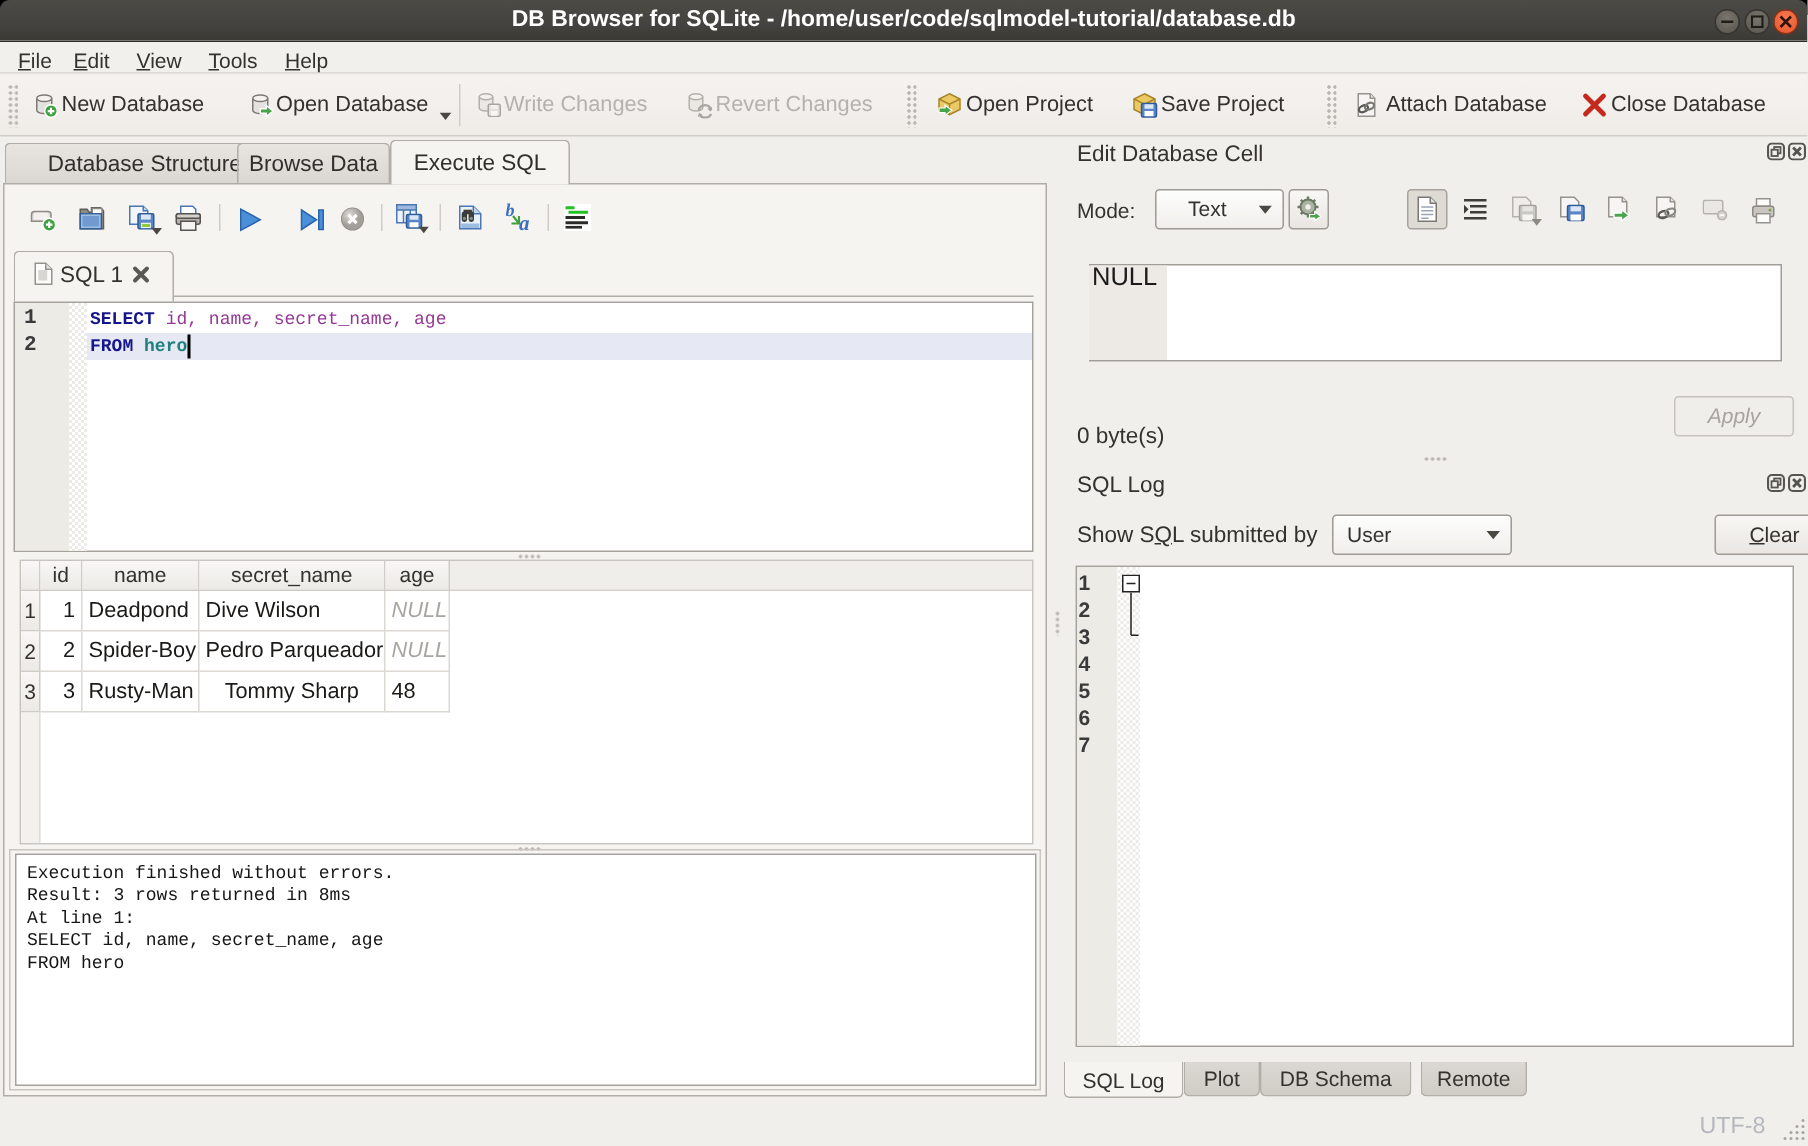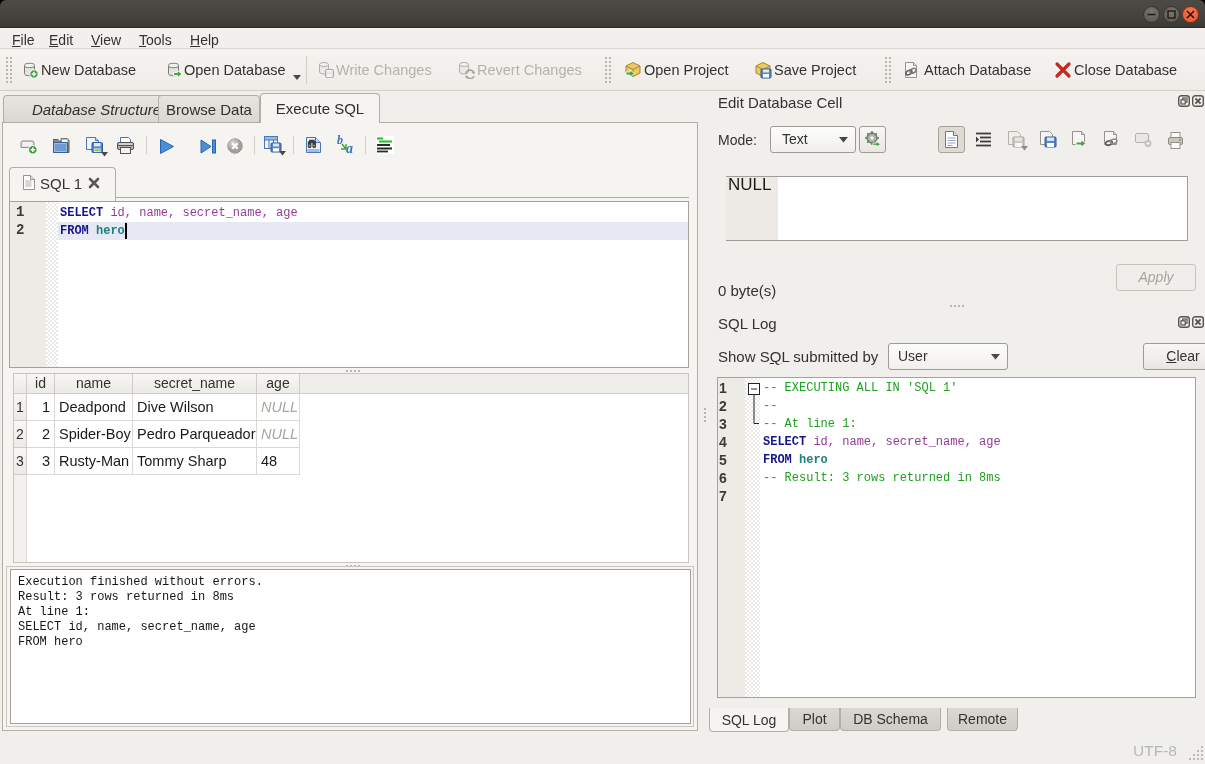--- a/index.html
+++ b/index.html
@@ -47,20 +47,21 @@
 .btab{box-sizing:border-box;border:1px solid #b1ada7;border-top:none;border-radius:0 0 4px 4px;
  background:linear-gradient(#dbd8d3,#d0cdc7);font-size:14px;color:#33322f;text-align:center;}
 .btab.sel{background:#f6f4f1;}
 .num{font-weight:bold;color:#3a3a3a;font-size:14px;}
 </style></head>
 <body>
 <div id="app">
 
 <div class="abs" style="left:0;top:0;width:1205px;height:10px;background:#000000;"></div>
 <div class="abs" id="titlebar"></div>
+<div class="abs" id="title-text">DB Browser for SQLite - /home/user/code/sqlmodel-tutorial/database.db</div>
 <div class="abs winbtn" style="left:1143px;background:radial-gradient(circle at 50% 35%,#7a766e,#57544d);border:1px solid #36342f;">
  <svg width="15" height="15">
         <line x1="3.5" y1="7.5" x2="11.5" y2="7.5" stroke="#1e1d1a" stroke-width="1.6"></line>
       </svg>
     </div>
 <div class="abs winbtn" style="left:1163px;background:radial-gradient(circle at 50% 35%,#7a766e,#57544d);border:1px solid #36342f;">
  <svg width="15" height="15">
         <rect x="4" y="4" width="7" height="7" fill="none" stroke="#1e1d1a" stroke-width="1.4"></rect>
       </svg>
     </div>
@@ -135,21 +136,21 @@
 <div class="abs tbtext dis" style="left:336px;">Write Changes</div>
 <div class="abs tbtext dis" style="left:477px;">Revert Changes</div>
 <div class="abs tbsep" style="left:306px;"></div>
 <div class="abs handle" style="left:604px;top:56px;width:7px;height:29px;"></div>
 <div class="abs tbtext" style="left:644px;">Open Project</div>
 <div class="abs tbtext" style="left:774px;">Save Project</div>
 <div class="abs handle" style="left:884px;top:56px;width:7px;height:29px;"></div>
 <div class="abs tbtext" style="left:924px;">Attach Database</div>
 <div class="abs tbtext" style="left:1074px;">Close Database</div>
 
-<div class="abs tab" style="left:3px;top:95px;width:187px;height:28px;line-height:28px;font-style:italic;">Database Structure</div>
+<div class="abs tab" style="left:3px;top:95px;width:187px;height:28px;line-height:28px;">Database Structure</div>
 <div class="abs tab" style="left:158px;top:95px;width:102px;height:28px;line-height:28px;">Browse Data</div>
 <div class="abs tab sel" style="left:260px;top:93px;width:120px;height:30px;line-height:30px;">Execute SQL</div>
 <div class="abs" id="pane"></div>
 
 <svg class="abs" style="left:20px;top:137px;" width="18" height="18" viewBox="0 0 18 18">
  <path d="M1 10.5 v-4.5 a2 2 0 0 1 2 -2 h9 a2 2 0 0 1 2 2 v4.5 z" fill="#dedcd8" stroke="#8f8c86"></path>
  <path d="M2.5 9.5 v-3.2 a1.4 1.4 0 0 1 1.4 -1.4 h7.2 a1.4 1.4 0 0 1 1.4 1.4 v3.2 z" fill="#f2f1ef" stroke="none"></path>
  <circle cx="12.8" cy="12.8" r="4.3" fill="#3fa13f" stroke="#ffffff"></circle>
  <path d="M12.8 10.6 v4.4 M10.6 12.8 h4.4" stroke="#ffffff" stroke-width="1.5"></path>
     </svg>
@@ -271,21 +272,21 @@
 <div class="abs dcell" style="left:27px;top:394px;width:28px;height:27px;line-height:26px;text-align:right;">1</div>
 <div class="abs dcell" style="left:55px;top:394px;width:78px;height:27px;line-height:26px;">Deadpond</div>
 <div class="abs dcell" style="left:133px;top:394px;width:124px;height:27px;line-height:26px;">Dive Wilson</div>
 <div class="abs dcell" style="left:257px;top:394px;width:43px;height:27px;line-height:26px;font-style:italic;color:#a9a6a1;">NULL</div>
 <div class="abs dcell" style="left:27px;top:421px;width:28px;height:27px;line-height:26px;text-align:right;">2</div>
 <div class="abs dcell" style="left:55px;top:421px;width:78px;height:27px;line-height:26px;">Spider-Boy</div>
 <div class="abs dcell" style="left:133px;top:421px;width:124px;height:27px;line-height:26px;">Pedro Parqueador</div>
 <div class="abs dcell" style="left:257px;top:421px;width:43px;height:27px;line-height:26px;font-style:italic;color:#a9a6a1;">NULL</div>
 <div class="abs dcell" style="left:27px;top:448px;width:28px;height:27px;line-height:26px;text-align:right;">3</div>
 <div class="abs dcell" style="left:55px;top:448px;width:78px;height:27px;line-height:26px;">Rusty-Man</div>
-<div class="abs dcell" style="left:133px;top:448px;width:124px;height:27px;line-height:26px;">Tommy Sharp</div>
+<div class="abs dcell" style="left:133px;top:448px;width:124px;height:27px;line-height:26px;text-align:center;">Tommy Sharp</div>
 <div class="abs dcell" style="left:257px;top:448px;width:43px;height:27px;line-height:26px;">48</div>
 <div class="abs" style="left:14px;top:475px;width:12px;height:87px;background:#f3f1ee;border-right:1px solid #e0ddd9;"></div>
 <div class="abs handle" style="left:345px;top:564px;width:16px;height:4px;"></div>
 
 <div class="abs" id="msggroup"></div>
 <div class="abs" id="msgbox"></div>
 <div class="abs mono" style="left:18px;top:575px;font-size:12px;line-height:15px;color:#161616;white-space:pre;">Execution finished without errors.
 Result: 3 rows returned in 8ms
 At line 1:
 SELECT id, name, secret_name, age
@@ -370,21 +371,21 @@
  <circle cx="13" cy="10.5" r="3" fill="#d4d2cd" stroke="#b5b2ad"></circle>
  <line x1="11.5" y1="10.5" x2="14.5" y2="10.5" stroke="#fbfbfa" stroke-width="1.2"></line>
     </svg>
 <svg class="abs" style="left:1166px;top:131px;" width="19" height="19" viewBox="0 0 19 19">
  <rect x="5" y="1.5" width="9" height="5" fill="#fbfbfa" stroke="#96938d"></rect>
  <rect x="2.5" y="6.5" width="14" height="7" rx="1.5" fill="#c9c6c1" stroke="#8d8a84"></rect>
  <rect x="5" y="11.5" width="9" height="6" fill="#fbfbfa" stroke="#96938d"></rect>
  <circle cx="14" cy="9" r="1" fill="#7ea056"></circle>
     </svg>
 <div class="abs" style="left:718px;top:132px;font-size:14px;color:#33322f;">Mode:</div>
-<div class="abs combo" style="left:770px;top:126px;width:86px;height:27px;line-height:25px;padding-left:11px;">Text<svg style="position:absolute;right:7px;top:10px;" width="9" height="6">
+<div class="abs combo" style="left:770px;top:126px;width:86px;height:27px;line-height:25px;padding-left:21px;">Text<svg style="position:absolute;right:7px;top:10px;" width="9" height="6">
         <path d="M0 0 L9 0 L4.5 5.5 Z" fill="#4a4843"></path>
       </svg></div>
 <div class="abs" id="cellbox"></div>
 <div class="abs" style="left:726px;top:177px;width:52px;height:63px;background:#edeae5;"></div>
 <div class="abs" style="left:728px;top:175px;font-size:17px;color:#1b1b1b;">NULL</div>
 <div class="abs" style="left:718px;top:282px;font-size:15px;color:#33322f;">0 byte(s)</div>
 <div class="abs btn dis" style="left:1116px;top:264px;width:80px;height:27px;line-height:25px;font-style:italic;">Apply</div>
 <div class="abs handle" style="left:949px;top:304px;width:16px;height:4px;"></div>
 
 <div class="abs docktitle" style="left:718px;top:315px;">SQL Log</div>
@@ -399,26 +400,20 @@
     </svg>
 <div class="abs" style="left:718px;top:348px;font-size:15px;color:#33322f;">Show S<u>Q</u>L submitted by</div>
 <div class="abs combo" style="left:888px;top:343px;width:120px;height:27px;line-height:25px;padding-left:9px;">User<svg style="position:absolute;right:7px;top:10px;" width="9" height="6">
         <path d="M0 0 L9 0 L4.5 5.5 Z" fill="#4a4843"></path>
       </svg></div>
 <div class="abs btn" style="left:1116px;top:343px;width:80px;height:27px;line-height:25px;margin-left:27px;"><u>C</u>lear</div>
 <div class="abs" id="logbox"></div>
 <div class="abs" style="left:718px;top:378px;width:27px;height:319px;background:#edebe6;"></div>
 <div class="abs checker" style="left:745px;top:378px;width:15px;height:319px;"></div>
 <div class="abs num" style="left:719px;top:379px;line-height:18px;">1<br>2<br>3<br>4<br>5<br>6<br>7</div>
-<div class="abs mono" style="left:763px;top:379px;font-size:12px;line-height:18px;white-space:pre;"><span style="color:#1ea11e;">-- EXECUTING ALL IN 'SQL 1'
---
--- At line 1:</span>
-<b style="color:#16168c;">SELECT</b><span style="color:#943a96;"> id, name, secret_name, age</span>
-<b style="color:#16168c;">FROM </b><b style="color:#20807e;">hero</b>
-<span style="color:#1ea11e;">-- Result: 3 rows returned in 8ms</span></div>
 
 <svg class="abs" style="left:748px;top:383px;" width="14" height="46">
 <rect x="0.5" y="0.5" width="11" height="11" fill="#ffffff" stroke="#222"></rect>
 <line x1="3" y1="6" x2="9" y2="6" stroke="#222"></line>
 <line x1="6" y1="12" x2="6" y2="40.5" stroke="#222"></line>
 <line x1="6" y1="40.5" x2="11" y2="40.5" stroke="#222"></line>
 </svg>
 
 <div class="abs btab sel" style="left:709px;top:708px;width:80px;height:24px;line-height:24px;">SQL Log</div>
 <div class="abs btab" style="left:789px;top:708px;width:51px;height:23px;line-height:23px;">Plot</div>

